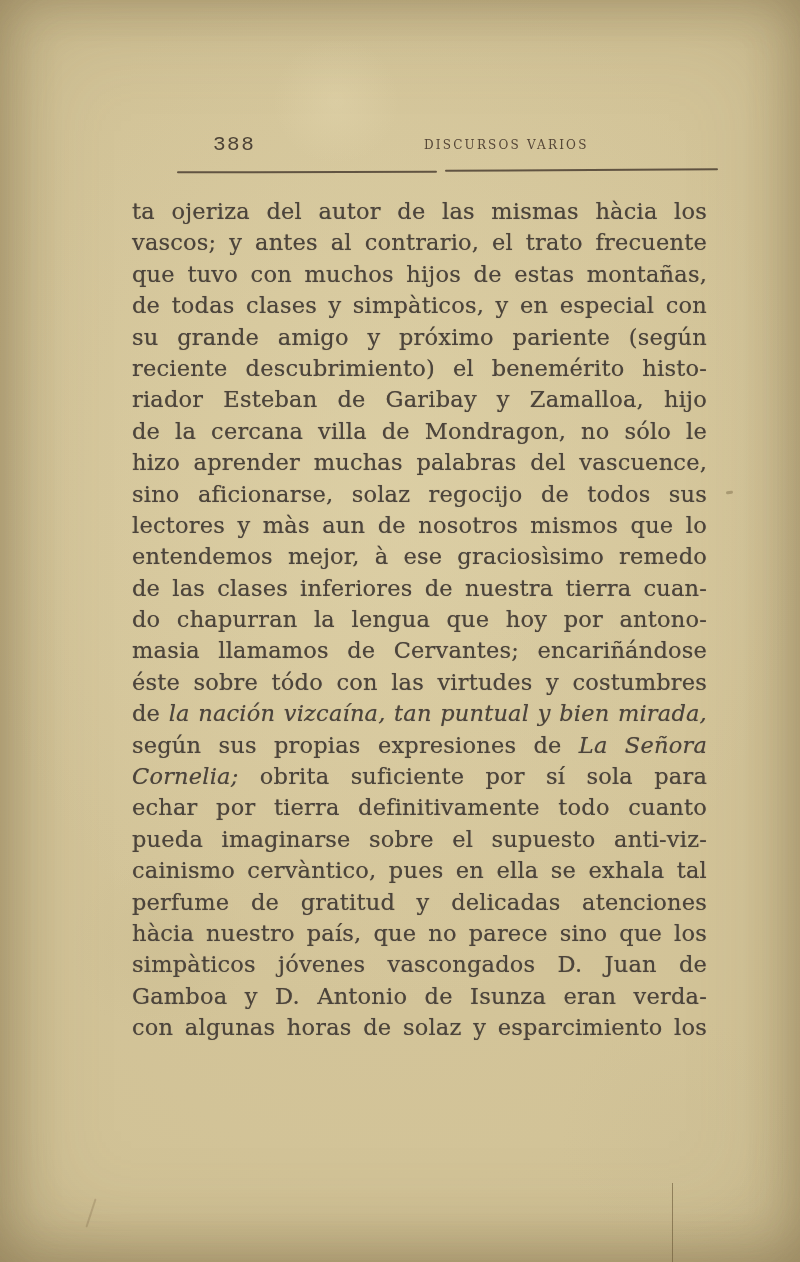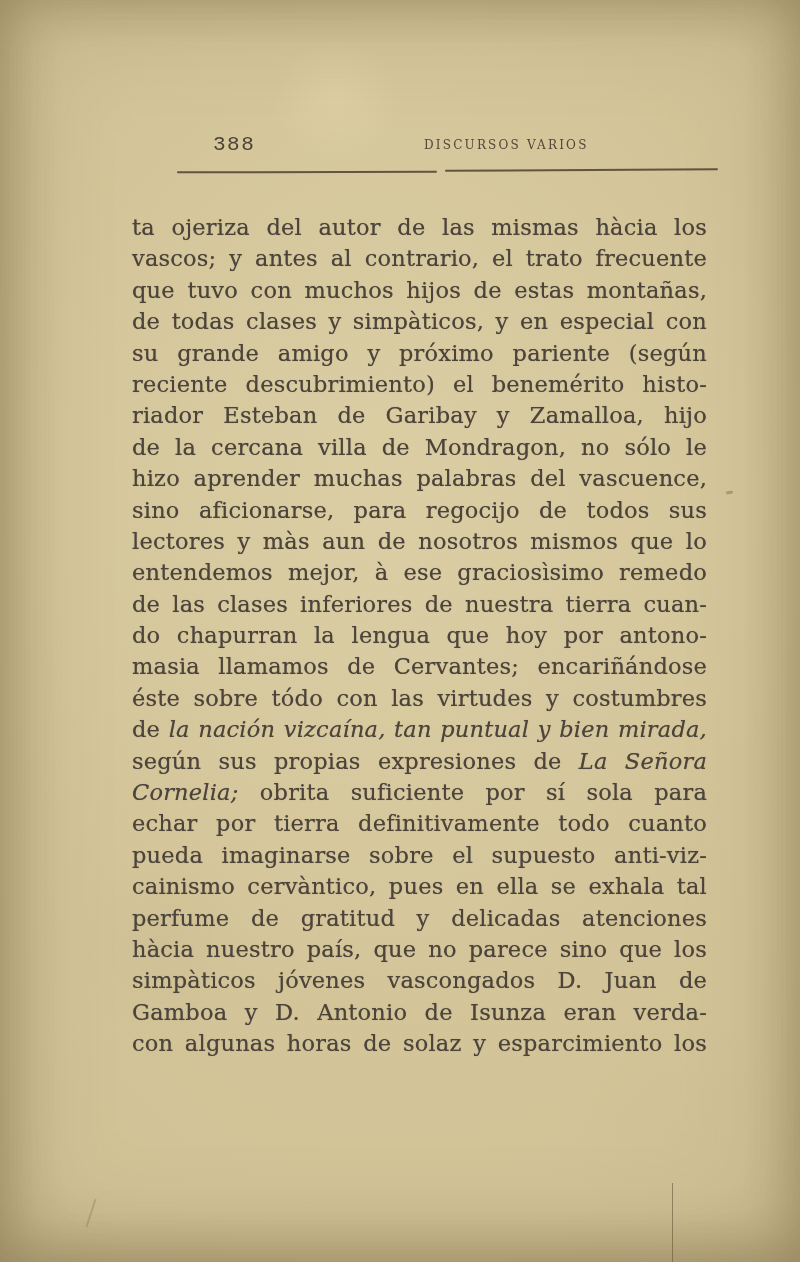--- a/index.html
+++ b/index.html
@@ -64,21 +64,21 @@
     background: #4c4032;
     border-radius: 1px;
     opacity: 0.85;
   }
   .rule-left  { left: 177px; top: 171px; width: 260px; transform: rotate(-0.15deg); }
   .rule-right { left: 445px; top: 169px; width: 273px; transform: rotate(-0.35deg); }
 
   .body-text {
     position: absolute;
     left: 132px;
-    top: 212px;
+    top: 196px;
     width: 575px;
     color: #4c443b;
     font-size: 22.5px;
     text-shadow: 0 0 0.7px rgba(76, 68, 59, 0.65);
   }
   .text-line {
     height: 31.4px;
     line-height: 31.4px;
     white-space: nowrap;
     text-align: justify;
@@ -135,21 +135,21 @@
   <div class="body-text" id="body-text">
       <div class="text-line"><span>ta ojeriza del autor de las mismas hàcia los</span></div>
       <div class="text-line"><span>vascos; y antes al contrario, el trato frecuente</span></div>
       <div class="text-line"><span>que tuvo con muchos hijos de estas montañas,</span></div>
       <div class="text-line"><span>de todas clases y simpàticos, y en especial con</span></div>
       <div class="text-line"><span>su grande amigo y próximo pariente (según</span></div>
       <div class="text-line"><span>reciente descubrimiento) el benemérito histo-</span></div>
       <div class="text-line"><span>riador Esteban de Garibay y Zamalloa, hijo</span></div>
       <div class="text-line"><span>de la cercana villa de Mondragon, no sólo le</span></div>
       <div class="text-line"><span>hizo aprender muchas palabras del vascuence,</span></div>
-      <div class="text-line"><span>sino aficionarse, para regocijo de todos sus</span></div>
+      <div class="text-line"><span>sino aficionarse, solaz regocijo de todos sus</span></div>
       <div class="text-line"><span>lectores y màs aun de nosotros mismos que lo</span></div>
       <div class="text-line"><span>entendemos mejor, à ese graciosìsimo remedo</span></div>
       <div class="text-line"><span>de las clases inferiores de nuestra tierra cuan-</span></div>
       <div class="text-line"><span>do chapurran la lengua que hoy por antono-</span></div>
       <div class="text-line"><span>masia llamamos de Cervantes; encariñándose</span></div>
       <div class="text-line"><span>éste sobre tódo con las virtudes y costumbres</span></div>
       <div class="text-line"><span>de </span><em>la nación vizcaína, tan puntual y bien mirada,</em></div>
       <div class="text-line"><span>según sus propias expresiones de </span><em>La Señora</em></div>
       <div class="text-line"><em>Cornelia;</em><span> obrita suficiente por sí sola para</span></div>
       <div class="text-line"><span>echar por tierra definitivamente todo cuanto</span></div>

